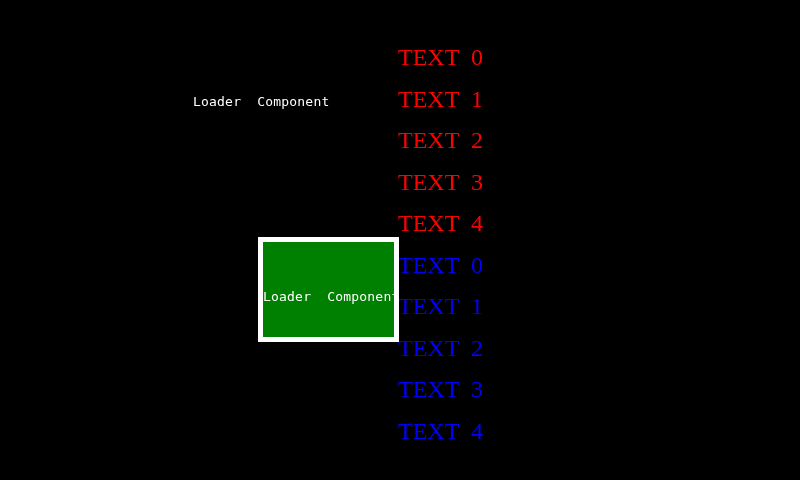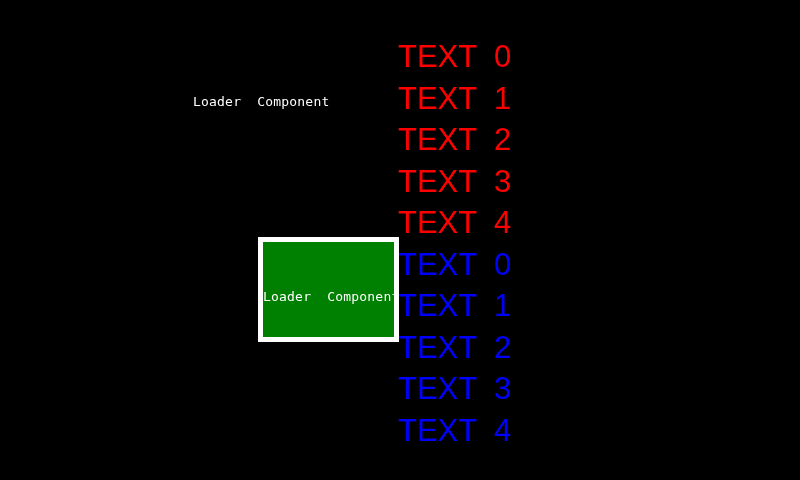--- a/index.html
+++ b/index.html
@@ -61,22 +61,22 @@
   #text-column {
     position: absolute;
     left: 398px;
     top: 38px;
     width: 200px;
     z-index: 3;
   }
   .text-row {
     height: 41.5px;
     white-space: pre;
-    font-family: Liberation Sans, sans-serif;
-    font-size: 31px;
+    font-family: Liberation Serif, serif;
+    font-size: 24px;
     line-height: 38px;
     letter-spacing: 0px;
   }
   .text-row.red  { color: #ff0000; }
   .text-row.blue { color: #0000ff; }
 </style>
 </head>
 <body>
 
 <div id="stage">

